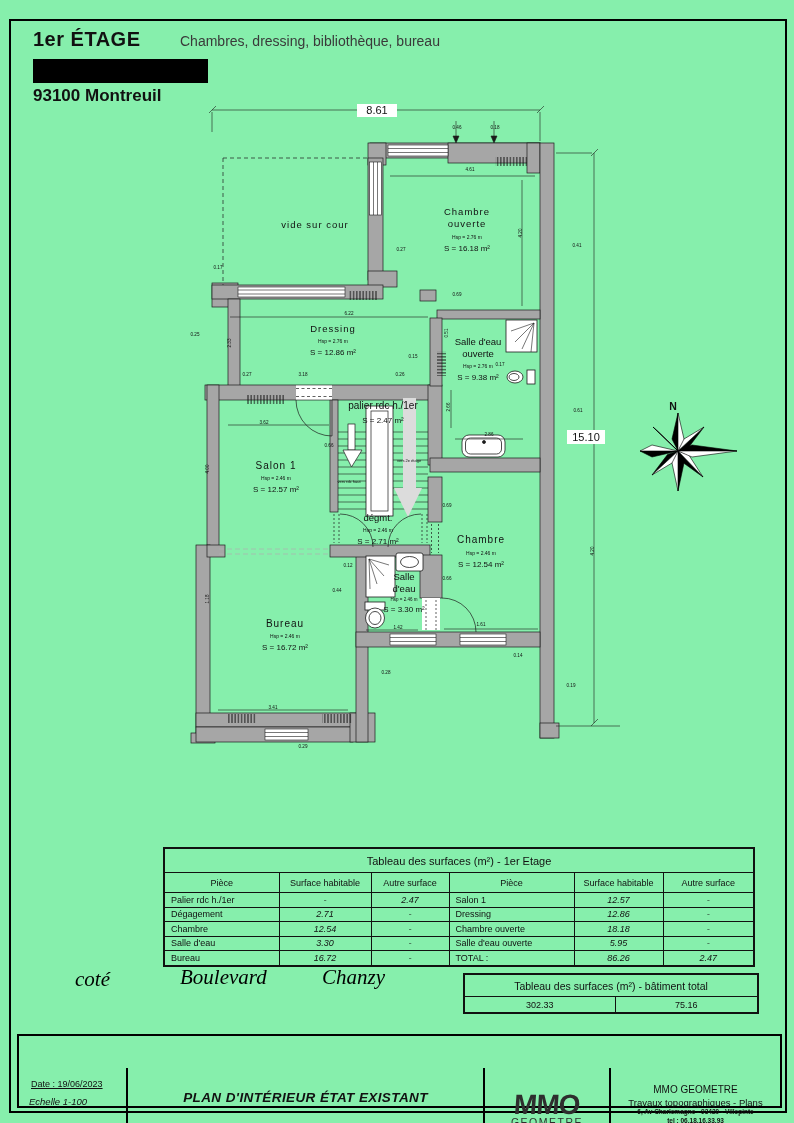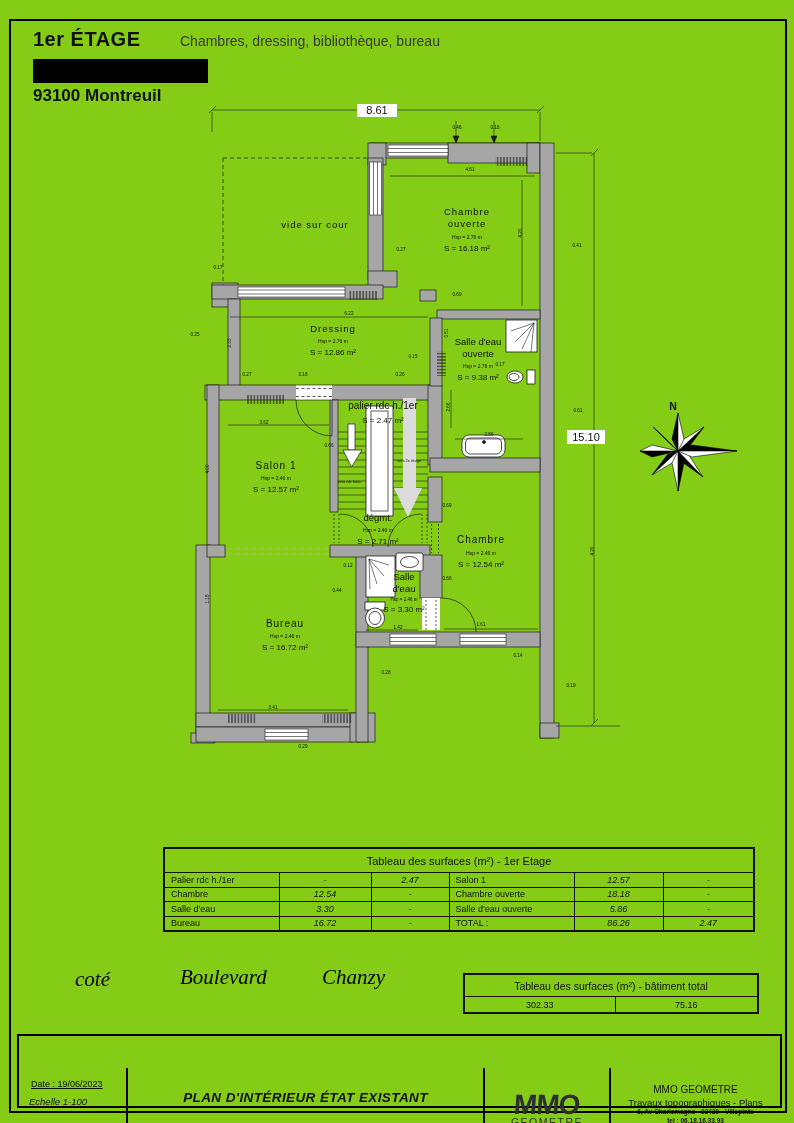--- a/index.html
+++ b/index.html
@@ -1,16 +1,16 @@
 <!DOCTYPE html>
 <html><head>
 <meta charset="utf-8">
 <style>
   html,body{margin:0;padding:0;background:#fff;}
-  .page{position:relative;width:794px;height:1123px;background:#84cc16;overflow:hidden;
+  .page{position:relative;width:794px;height:1123px;background:#86efac;overflow:hidden;
         font-family:"Liberation Sans",sans-serif;color:#111;}
   .frame{position:absolute;left:9px;top:19px;width:774px;height:1090px;border:2px solid #000;}
   
   .hdr-title{position:absolute;left:33px;top:28px;font-size:20px;font-weight:bold;letter-spacing:.5px;}
   .hdr-sub{position:absolute;left:180px;top:33px;font-size:14px;color:#3a3a3a;}
   .redact{position:absolute;left:33px;top:59px;width:175px;height:24px;background:#000;}
   .hdr-city{position:absolute;left:33px;top:86px;font-size:17px;font-weight:bold;}
   
   svg.plan{position:absolute;left:0;top:0;}
   svg text{font-family:"Liberation Sans","DejaVu Sans",sans-serif;fill:#111;}
@@ -271,44 +271,60 @@
         <col style="width:92px">
         <col style="width:78px">
         <col style="width:125px">
         <col style="width:89px">
         <col style="width:91px">
       </colgroup>
     <thead>
       <tr>
           <th class="title" colspan="6">Tableau des surfaces (m²) - 1er Etage</th>
         </tr>
+      <tr>
+        <th class="h">Pièce</th>
+        <th class="h">Surface habitable</th>
+        <th class="h">Autre surface</th>
+        <th class="h">Pièce</th>
+        <th class="h">Surface habitable</th>
+        <th class="h">Autre surface</th>
+      </tr>
     </thead>
     <tbody id="surface-rows">
         <tr>
           <td class="name">Palier rdc h./1er</td>
           <td class="num">-</td>
           <td class="num">2.47</td>
           <td class="name">Salon 1</td>
           <td class="num">12.57</td>
           <td class="num">-</td>
         </tr>
         <tr>
+          <td class="name">Dégagement</td>
+          <td class="num">2.71</td>
+          <td class="num">-</td>
+          <td class="name">Dressing</td>
+          <td class="num">12.86</td>
+          <td class="num">-</td>
+        </tr>
+        <tr>
           <td class="name">Chambre</td>
           <td class="num">12.54</td>
           <td class="num">-</td>
           <td class="name">Chambre ouverte</td>
           <td class="num">18.18</td>
           <td class="num">-</td>
         </tr>
         <tr>
           <td class="name">Salle d'eau</td>
           <td class="num">3.30</td>
           <td class="num">-</td>
           <td class="name">Salle d'eau ouverte</td>
-          <td class="num">5.86</td>
+          <td class="num">5.95</td>
           <td class="num">-</td>
         </tr>
         <tr>
           <td class="name">Bureau</td>
           <td class="num">16.72</td>
           <td class="num">-</td>
           <td class="name">TOTAL :</td>
           <td class="num">86.26</td>
           <td class="num">2.47</td>
         </tr>

